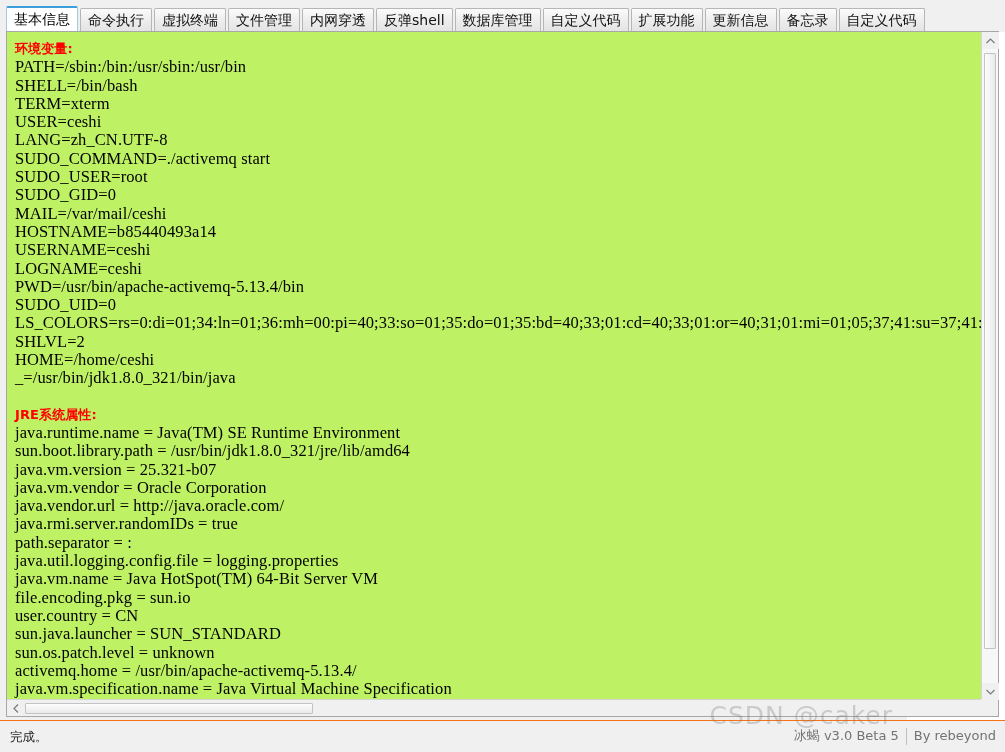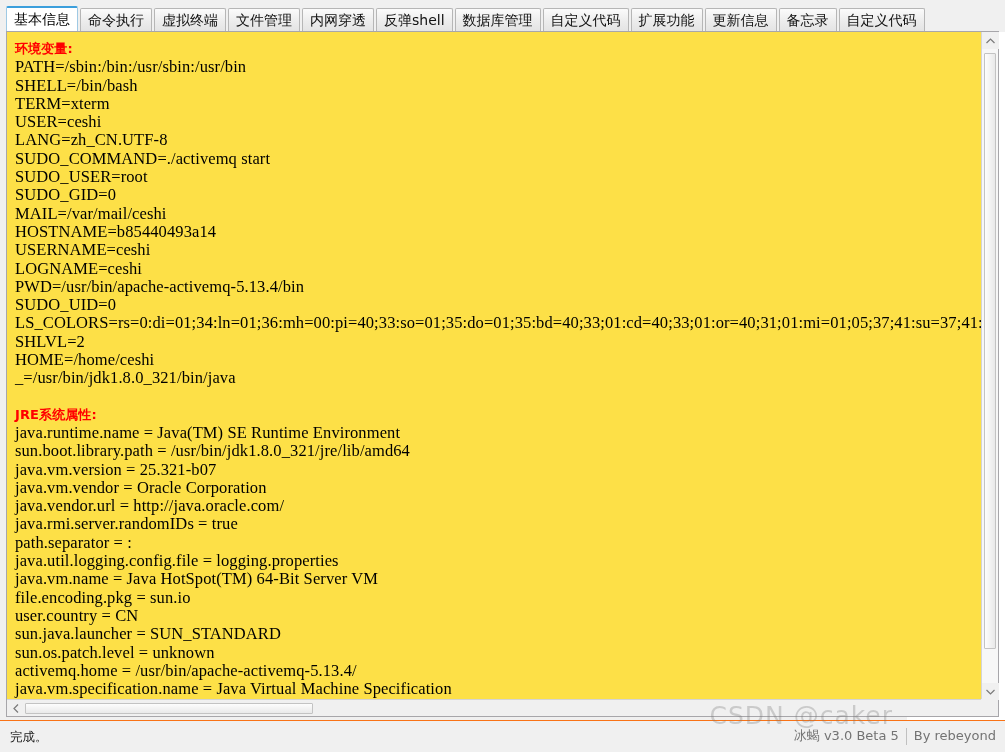--- a/index.html
+++ b/index.html
@@ -73,21 +73,21 @@
     background: #ffffff;
     box-sizing: border-box;
   }
   .pane-viewport {
     position: absolute;
     left: 0;
     top: 0;
     width: 974px;
     height: 668px;
     overflow: hidden;
-    background: #fde047;
+    background: #bef264;
   }
   .console {
     padding: 8px 0 0 8px;
     font-family: "Liberation Serif", "DejaVu Serif", serif;
     font-size: 16.5px;
     line-height: 18.3px;
     color: #000000;
     white-space: pre;
     letter-spacing: 0.1px;
   }

